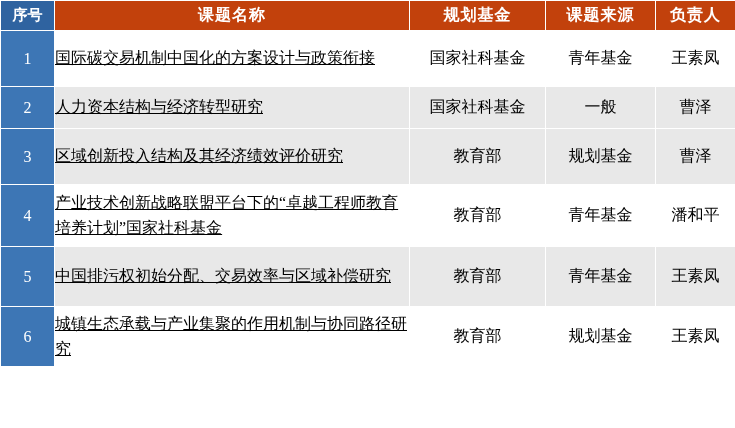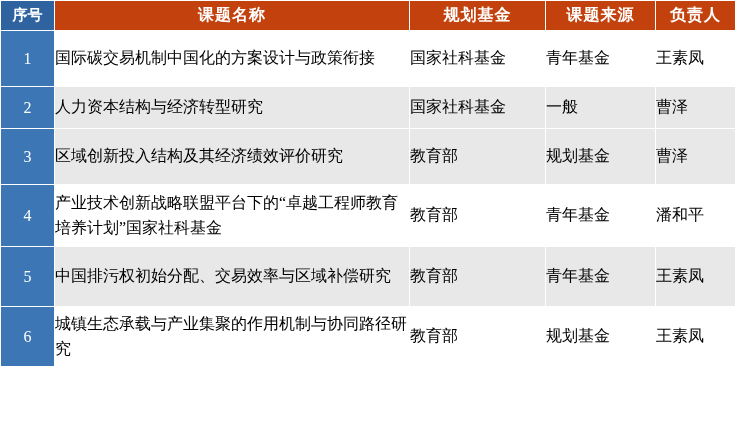--- a/index.html
+++ b/index.html
@@ -59,23 +59,24 @@
     background: #3d76b5;
   }
 
   
   td.title {
     text-align: left;
     padding: 6px 10px 6px 12px;
     font-size: 16px;
     line-height: 1.55;
     color: #000000;
+    text-decoration: underline;
   }
   td.source, td.cat, td.owner {
-    text-align: left;
+    text-align: center;
     font-size: 16px;
     color: #000000;
   }
 
   
   tr.band-white td.title,
   tr.band-white td.source,
   tr.band-white td.cat,
   tr.band-white td.owner { background: #ffffff; }
 

